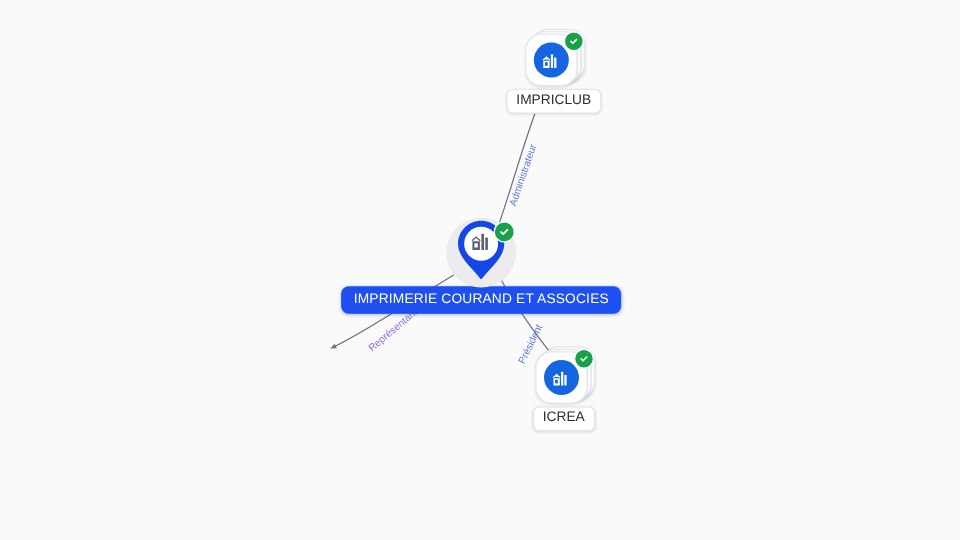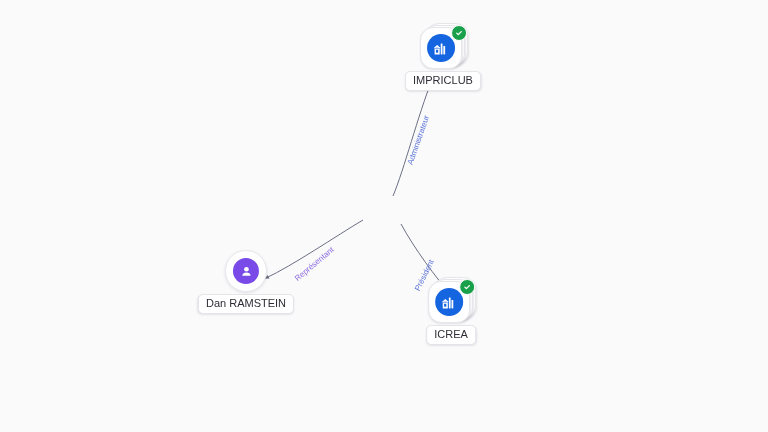--- a/index.html
+++ b/index.html
@@ -253,28 +253,39 @@
       </div>
       <div class="verified-badge" style="right:-1px; top:2px;">
         <svg width="8" height="8" viewBox="0 0 12 12">
           <path fill="none" stroke="#ffffff" stroke-width="2" stroke-linecap="round" stroke-linejoin="round" d="M2.6 6.2 4.8 8.4 9.3 3.9"></path>
         </svg>
       </div>
     </div>
     <div class="node-label">ICREA</div>
   </div>
 
-  <div class="node" style="left:246px; top:282px;">
-    <div class="node-art">
-      <div class="person-card">
-        <div class="avatar-circle">
-          <svg width="15" height="15" viewBox="0 0 20 20">
-            <circle cx="10" cy="7" r="3.1" fill="#ffffff"></circle>
-            <path fill="#ffffff" d="M10 11.4c-3.1 0-5.4 1.8-5.4 3.6v.6h10.8v-.6c0-1.8-2.3-3.6-5.4-3.6z"></path>
-          </svg>
-        </div>
+
+  <div class="node" style="left:385px; top:212px;">
+    <div class="node-art" style="width:56px; height:60px;">
+      <div class="pin-halo"></div>
+      <svg class="pin-shape" viewBox="0 0 44 56">
+        <path fill="#1447e6" d="M22 1.5C11.8 1.5 3.5 9.8 3.5 20c0 5.3 2.3 9.6 6.1 14.3 3.1 3.9 7.3 8 11 12.6l1.4 1.7 1.4-1.7c3.7-4.6 7.9-8.7 11-12.6 3.8-4.7 6.1-9 6.1-14.3 0-10.2-8.3-18.5-18.5-18.5z"></path>
+        <circle cx="22" cy="20" r="13.6" fill="#ffffff"></circle>
+      </svg>
+      <div class="pin-inner-icon">
+        <svg width="20" height="20" viewBox="0 0 20 20">
+          <path fill="#5a6070" d="M3 17h6v-7H3v7z"></path>
+          <path fill="#5a6070" d="M2.3 9.1 6 5.9 9.7 9.1l-.7.8L6 7.3 3 9.9l-.7-.8z"></path>
+          <rect fill="#5a6070" x="10.2" y="4" width="2.1" height="13" rx="0.5"></rect>
+          <rect fill="#5a6070" x="13.3" y="7" width="2.1" height="10" rx="0.5"></rect>
+          <rect fill="#ffffff" x="4.6" y="11.6" width="2.7" height="3.4"></rect>
+        </svg>
+      </div>
+      <div class="verified-badge" style="right:1px; top:4px; width:15px; height:15px;">
+        <svg width="9" height="9" viewBox="0 0 12 12">
+          <path fill="none" stroke="#ffffff" stroke-width="2" stroke-linecap="round" stroke-linejoin="round" d="M2.6 6.2 4.8 8.4 9.3 3.9"></path>
+        </svg>
       </div>
     </div>
-    <div class="node-label">Dan RAMSTEIN</div>
+    <div class="node-label primary" style="margin-top:-4px;">IMPRIMERIE COURAND ET ASSOCIES</div>
   </div>
 
-
 </div>
 
 </body></html>

